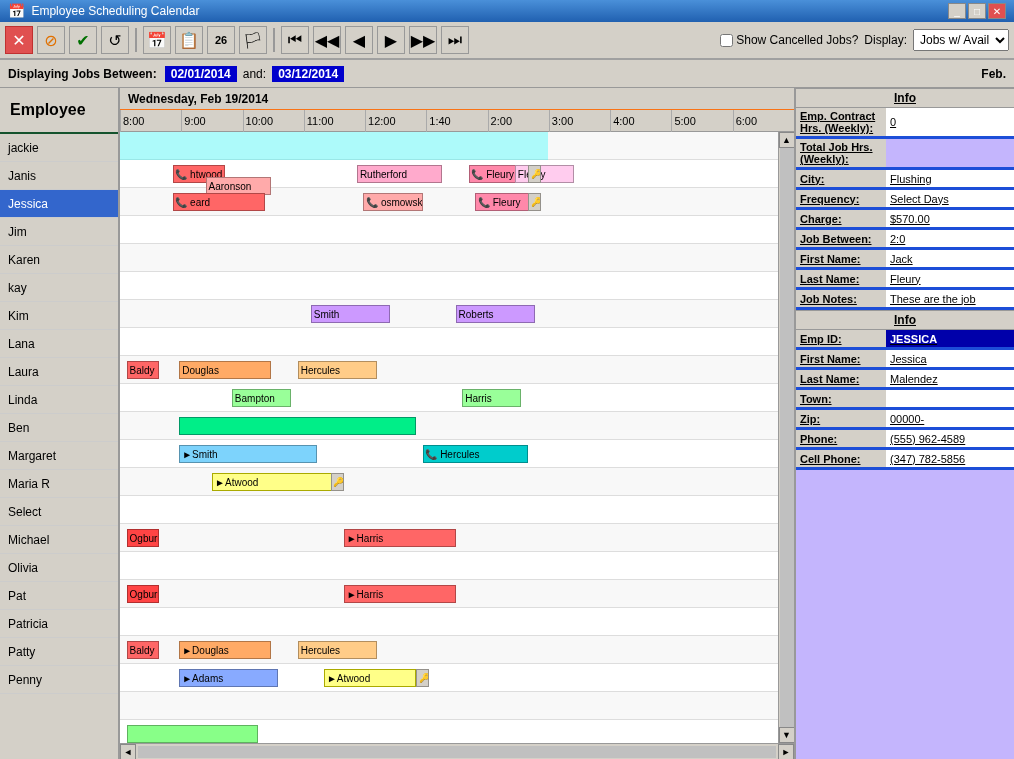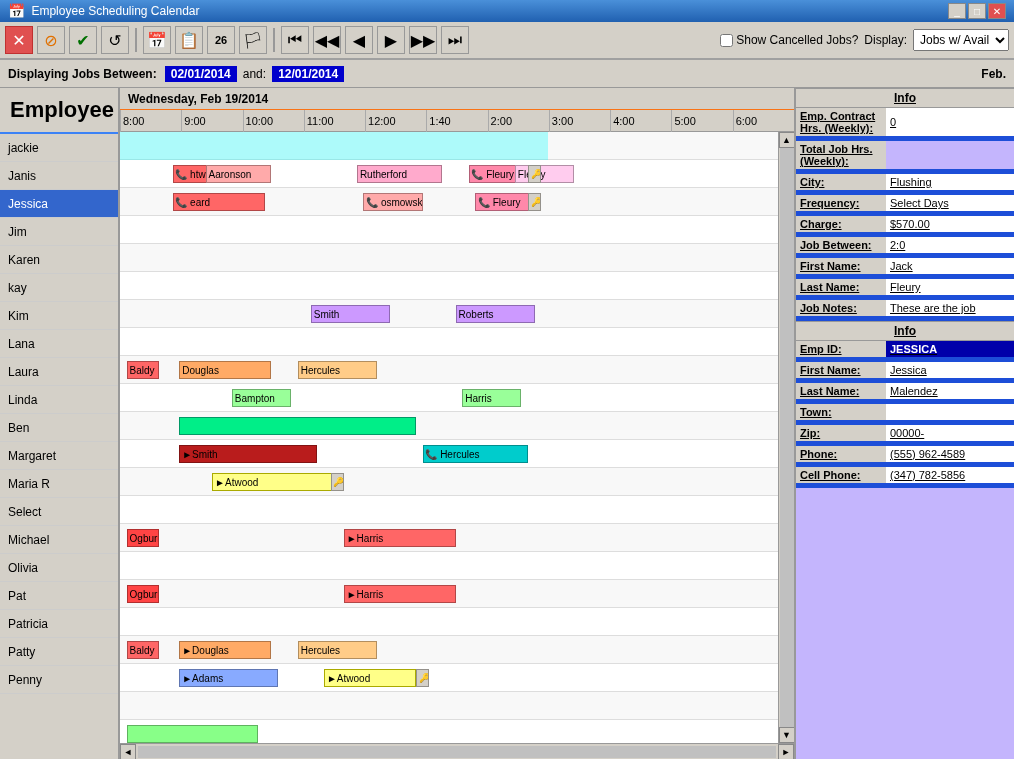--- a/index.html
+++ b/index.html
@@ -67,23 +67,23 @@
       width: 120px;
       border-right: 2px solid #999;
       background: #d4d0c8;
       flex-shrink: 0;
       display: flex;
       flex-direction: column;
     }
     .employee-header {
       background: #d4d0c8;
       font-weight: bold;
-      font-size: 22px;
+      font-size: 16px;
       padding: 8px 10px;
-      border-bottom: 2px solid #3b82f6;
+      border-bottom: 2px solid #14532d;
       height: 46px;
       display: flex;
       align-items: center;
     }
     .employee-rows {
       overflow-y: hidden;
       flex: 1;
     }
     .emp-row {
       height: 28px;
@@ -184,21 +184,21 @@
     .info-section-header {
       background: #d4d0c8;
       text-align: center;
       font-weight: bold;
       padding: 2px;
       border-bottom: 1px solid #999;
       border-top: 1px solid #999;
     }
     .info-row {
       display: flex;
-      border-bottom: 5px solid #1d4ed8;
+      border-bottom: 3px solid #1d4ed8;
       min-height: 20px;
     }
     .info-label {
       width: 90px;
       flex-shrink: 0;
       padding: 2px 4px;
       font-weight: bold;
       font-size: 11px;
       display: flex;
       align-items: center;
@@ -316,21 +316,21 @@
       <option>Jobs Only</option>
       <option>Avail Only</option>
     </select>
   </div>
 </div>
 
 <div class="date-bar">
   <span class="date-label">Displaying Jobs Between:</span>
   <span class="date-field">02/01/2014</span>
   <span style="margin-right:6px;">and:</span>
-  <span class="date-field">12/01/2014</span>
+  <span class="date-field">03/12/2014</span>
   <span class="date-bar-right">Feb.</span>
 </div>
 
 <div class="main-content">
 
   <div class="employee-list">
     <div class="employee-header">Employee</div>
     <div class="employee-rows">
       <div class="emp-row">jackie</div>
       <div class="emp-row">Janis</div>
@@ -382,21 +382,21 @@
 
         <div class="schedule-row">
           <div class="time-grid">
             <div class="avail-block" style="left:0%;width:65%;"></div>
           </div>
         </div>
 
         <div class="schedule-row">
           <div class="time-grid"></div>
           <div class="job-block job-phone" style="left:8%;width:8%;background:#ff6666;">htwood</div>
-          <div class="job-block" style="left:13%;width:10%;background:#ffaaaa;">Aaronson</div>
+          <div class="job-block" style="left:13%;width:10%;background:#ffaaaa;margin-top:12px;">Aaronson</div>
           <div class="job-block" style="left:36%;width:13%;background:#ffaacc;">Rutherford</div>
           <div class="job-block job-phone" style="left:53%;width:8%;background:#ff88aa;">Fleury</div>
           <div class="job-block" style="left:60%;width:9%;background:#ffccee;">Fleury</div>
           <div class="job-block" style="left:62%;width:2%;background:#d4d0c8;font-size:9px;">🔑</div>
         </div>
 
         <div class="schedule-row">
           <div class="time-grid"></div>
           <div class="job-block job-phone" style="left:8%;width:14%;background:#ff6666;">eard</div>
           <div class="job-block job-phone" style="left:37%;width:9%;background:#ffaaaa;">osmowski</div>
@@ -439,21 +439,21 @@
           <div class="job-block" style="left:52%;width:9%;background:#99ff99;">Harris</div>
         </div>
 
         <div class="schedule-row">
           <div class="time-grid"></div>
           <div class="job-block" style="left:9%;width:36%;background:#00ee88;border:1px solid #009966;"></div>
         </div>
 
         <div class="schedule-row">
           <div class="time-grid"></div>
-          <div class="job-block" style="left:9%;width:21%;background:#b91c1c;">►Smith</div>
+          <div class="job-block" style="left:9%;width:21%;background:#7dd3fc;">►Smith</div>
           <div class="job-block job-phone" style="left:46%;width:16%;background:#00cccc;">Hercules</div>
         </div>
 
         <div class="schedule-row">
           <div class="time-grid"></div>
           <div class="job-block" style="left:14%;width:19%;background:#ffff88;border:1px solid #aaaa00;">►Atwood</div>
           <div class="job-block" style="left:32%;width:2%;background:#d4d0c8;font-size:9px;">🔑</div>
         </div>
 
         <div class="schedule-row">

